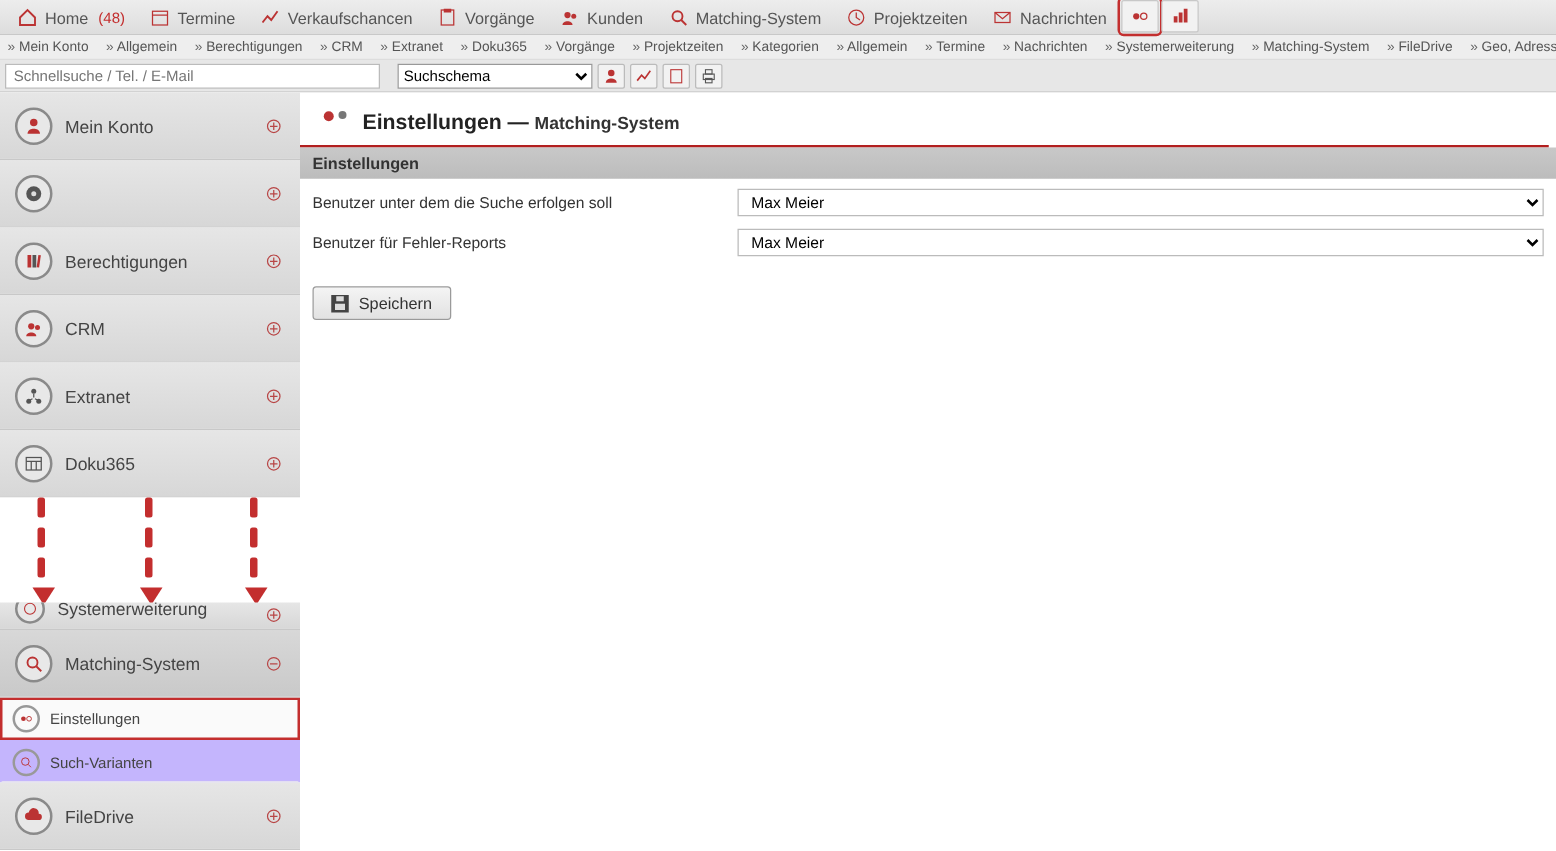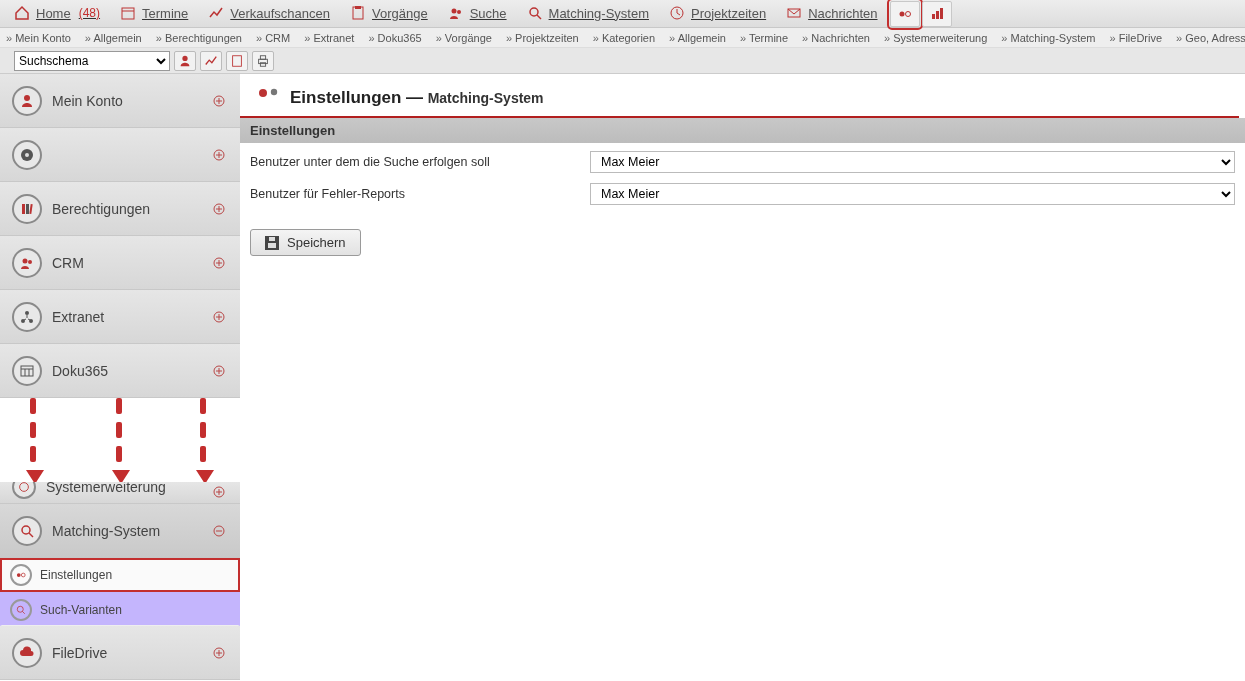--- a/index.html
+++ b/index.html
@@ -2,22 +2,22 @@
 <html><head>
 <meta charset="utf-8">
 <style>
   * { box-sizing: border-box; }
   html,body { margin:0; padding:0; font-family: Arial, Helvetica, sans-serif; font-size:13px; color:#333; background:#fff; }
   body { width:1245px; height:681px; overflow:hidden; position:relative; }
 
   
   .topnav {
     height:28px; background:linear-gradient(#ededed,#dddddd);
-    border-bottom:1px solid #c8c8c8; display:flex; align-items:flex-end;
-    padding:0 4px; gap:0;text-decoration:underline;
+    border-bottom:1px solid #c8c8c8; display:flex; align-items:flex-start;
+    padding:0 4px; gap:0;
   }
   .topnav .tn-item {
     display:flex; align-items:center; gap:6px; padding:0 10px; height:28px;
     color:#555; cursor:default;
   }
   .topnav .tn-item .ico { width:16px; height:16px; display:flex; align-items:center; justify-content:center; }
   .tn-badge { color:#c32e2e; font-size:12px; margin-left:2px; }
   .tn-iconbtn {
     width:30px; height:26px; display:flex; align-items:center; justify-content:center;
     border:1px solid #c8c8c8; background:#f2f2f2; margin-left:2px; border-radius:2px;
@@ -173,21 +173,21 @@
     <span>Vorgänge</span>
   </div>
   <div class="tn-item">
     <span class="ico">
       <svg width="16" height="16" viewBox="0 0 16 16">
           <circle cx="6" cy="6" r="2.5" fill="#b33"></circle>
           <circle cx="11" cy="7" r="2" fill="#b33"></circle>
           <path d="M2 14c0-2 2-3 4-3s4 1 4 3" fill="#b33"></path>
         </svg>
     </span>
-    <span>Suche</span>
+    <span>Kunden</span>
   </div>
   <div class="tn-item">
     <span class="ico">
       <svg width="16" height="16" viewBox="0 0 16 16">
           <circle cx="7" cy="7" r="4" fill="none" stroke="#b33" stroke-width="1.5"></circle>
           <line x1="10" y1="10" x2="14" y2="14" stroke="#b33" stroke-width="1.5"></line>
         </svg>
     </span>
     <span>Matching-System</span>
   </div>
@@ -238,20 +238,21 @@
   <span class="sn-item">Allgemein</span>
   <span class="sn-item">Termine</span>
   <span class="sn-item">Nachrichten</span>
   <span class="sn-item">Systemerweiterung</span>
   <span class="sn-item">Matching-System</span>
   <span class="sn-item">FileDrive</span>
   <span class="sn-item">Geo, Adressen</span>
 </div>
 
 <div class="toolbar">
+  <input class="search" placeholder="Schnellsuche / Tel. / E-Mail" style="">
   <div style="flex:0 0 6px"></div>
   <select class="schema">
     <option>Suchschema</option>
   </select>
   <div class="tb-btn">
     <svg width="14" height="14" viewBox="0 0 16 16">
         <circle cx="8" cy="5" r="3" fill="#b33"></circle>
         <path d="M3 14c0-3 3-4 5-4s5 1 5 4" fill="#b33"></path>
       </svg>
   </div>

